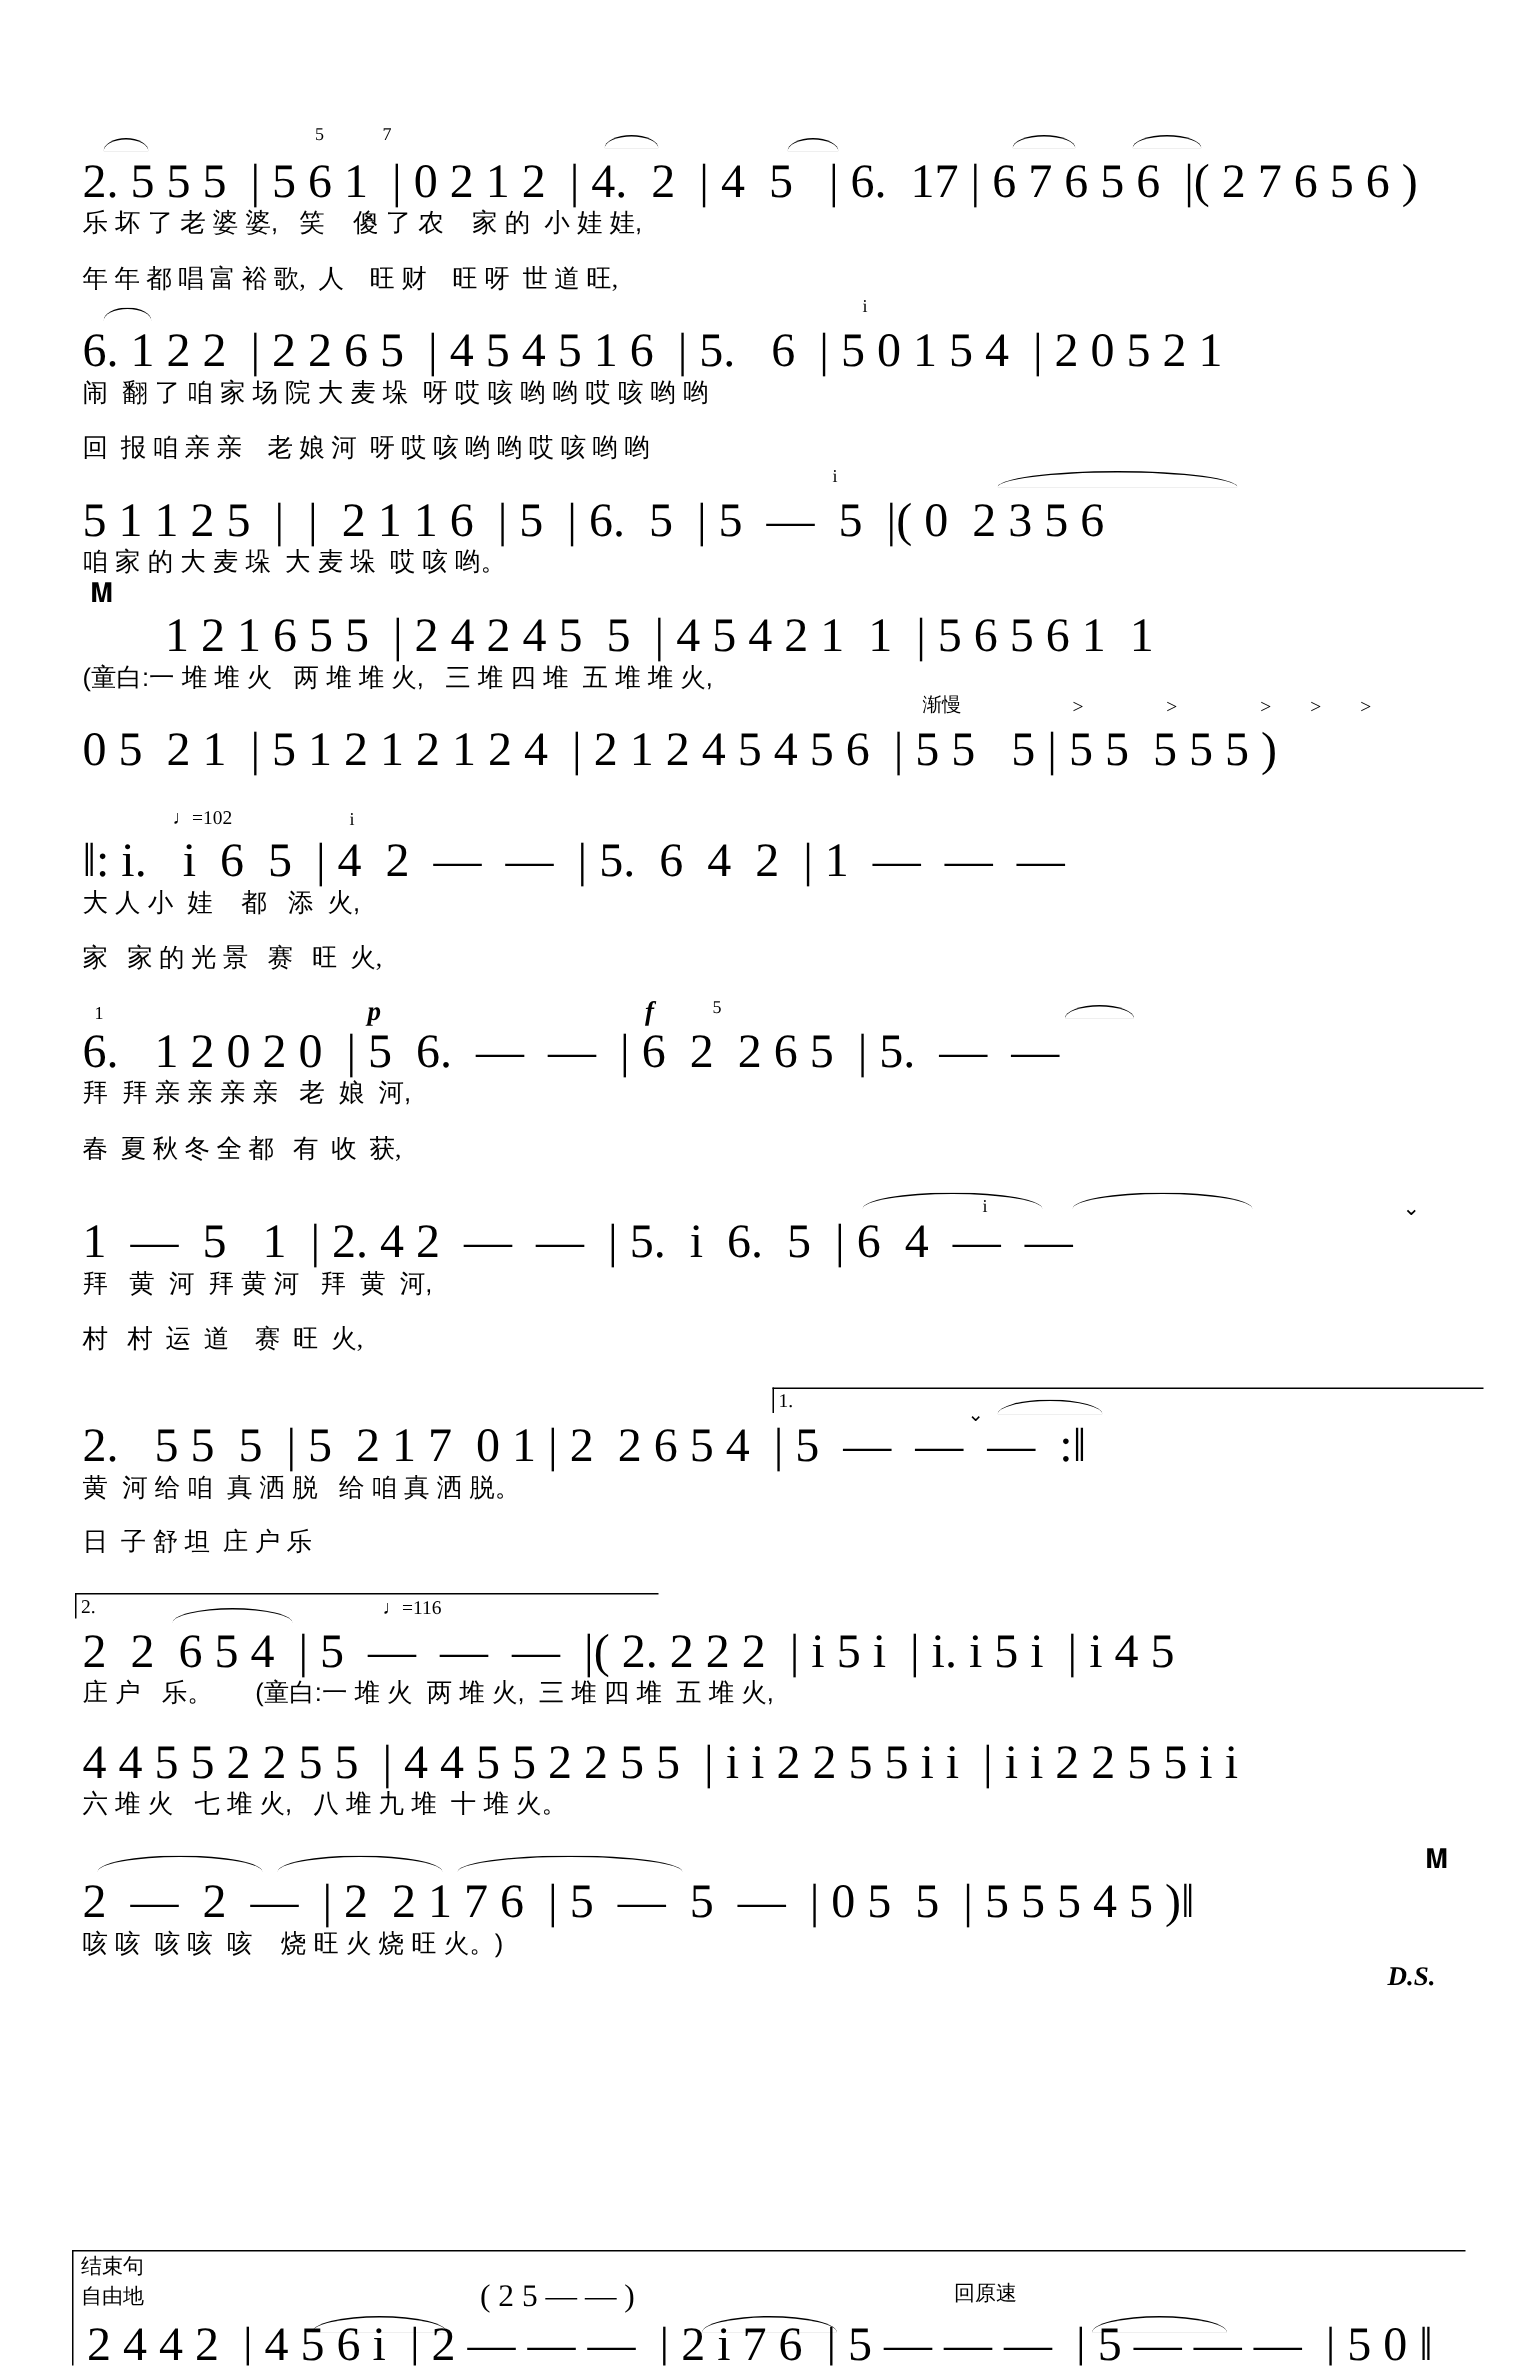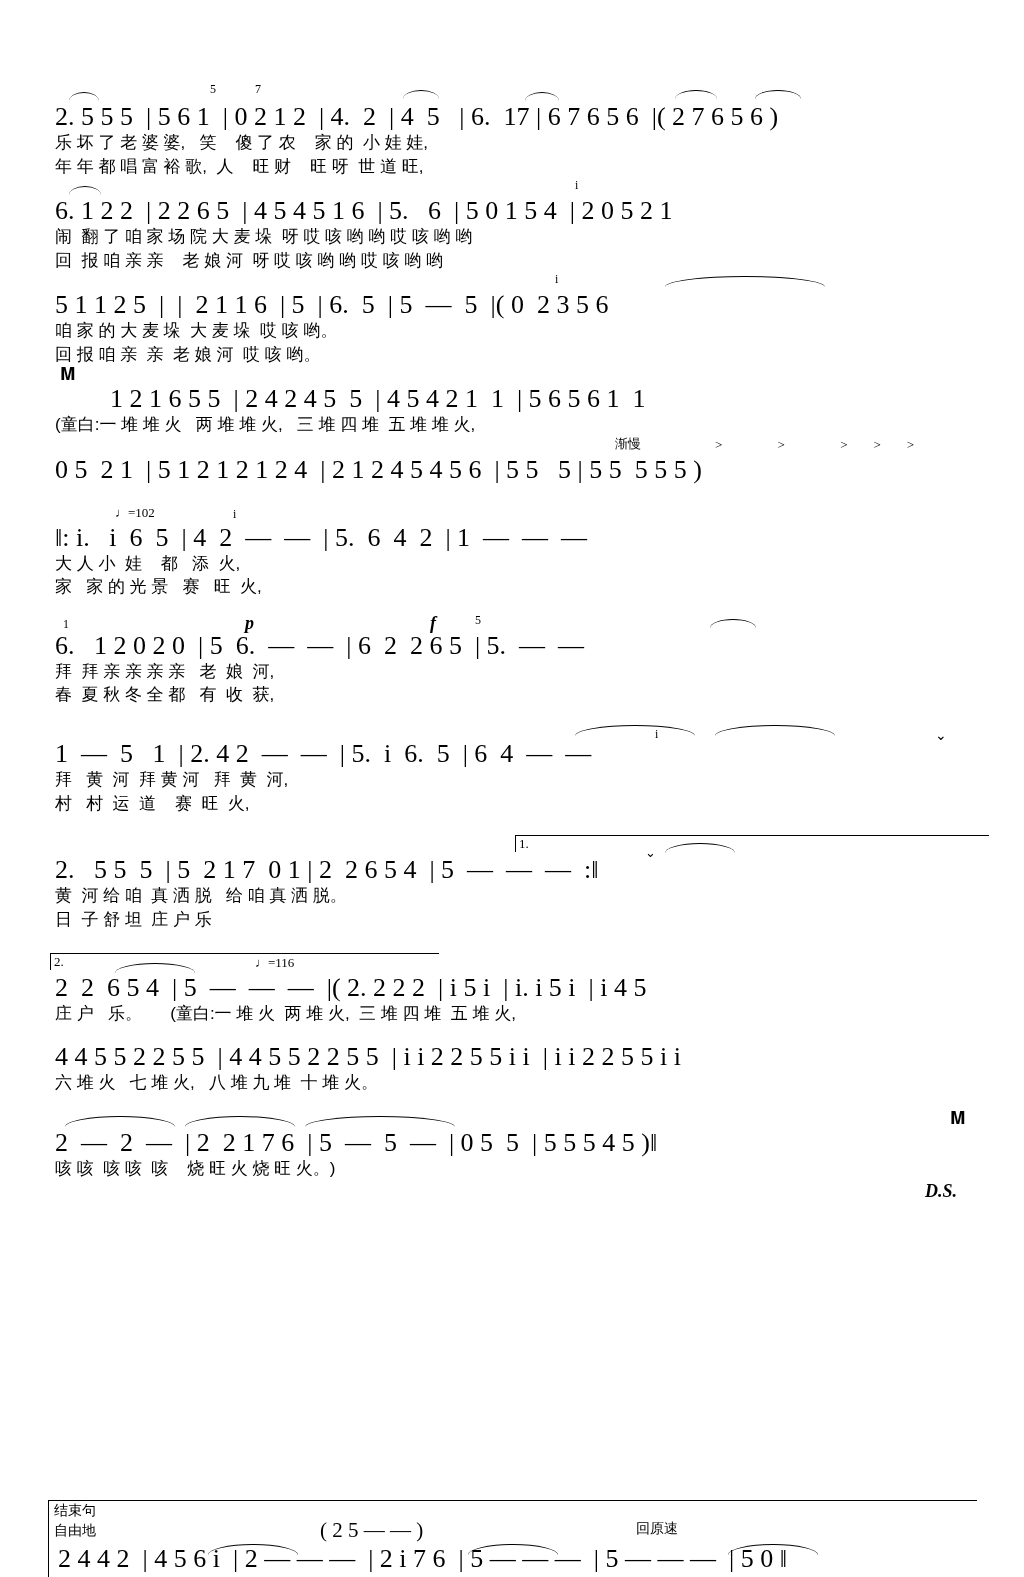--- a/index.html
+++ b/index.html
@@ -23,35 +23,35 @@
   }
   .system {
     position: relative;
     margin: 0 0 0 0;
     padding: 0 40px 0 55px;
   }
   .notes-row {
     display: flex;
     align-items: flex-end;
     font-family: "Liberation Serif", serif;
-    font-size: 26px;
+    font-size: 32px;
     line-height: 1.0;
     white-space: pre;
     letter-spacing: 0px;
   }
   .lyric-row {
     display: flex;
     align-items: flex-start;
     font-family: "Liberation Sans", sans-serif;
     font-size: 17px;
     line-height: 1.15;
     white-space: pre;
     margin-top: 3px;
   }
-  .lyric-row.second { margin-top: 4px; }
+  .lyric-row.second { margin-top: 17px; font-family: Liberation Serif, serif; }
   .tiny {
     font-size: 12px;
     font-family: "Liberation Serif", serif;
   }
   .marking {
     font-size: 13px;
     font-family: "Liberation Sans", sans-serif;
   }
   .tempo {
     font-size: 13px;
@@ -129,21 +129,20 @@
     <div class="lyric-row second">回  报 咱 亲 亲    老 娘 河  呀 哎 咳 哟 哟 哎 咳 哟 哟</div>
   </div>
 
   <div class="system" style="margin-top:22px;">
     <div style="position:relative;height:0;">
       <span class="abs" style="left:610px;top:-16px;width:160px;height:10px;border-top:1.4px solid #000;border-radius:50%/100% 100% 0 0;"></span>
       <span class="abs tiny" style="left:500px;top:-20px;">i</span>
     </div>
     <div class="notes-row">5 1 1 2 5  |  |  2 1 1 6  | 5  | 6.  5  | 5  —  5  |( 0  2 3 5 6</div>
     <div class="lyric-row">咱 家 的 大 麦 垛  大 麦 垛  哎 咳 哟。</div>
-    <div class="lyric-row second">回 报 咱 亲  亲  老 娘 河  哎 咳 哟。</div>
   </div>
 
   <div class="system" style="margin-top:22px;">
     <div style="position:relative;height:0;">
       <span class="abs" style="left:5px;top:-22px;font-size:18px;">𝐌</span>
     </div>
     <div class="notes-row" style="padding-left:55px;">1 2 1 6 5 5  | 2 4 2 4 5  5  | 4 5 4 2 1  1  | 5 6 5 6 1  1</div>
     <div class="lyric-row">(童白:一 堆 堆 火   两 堆 堆 火,   三 堆 四 堆  五 堆 堆 火,</div>
   </div>
 

